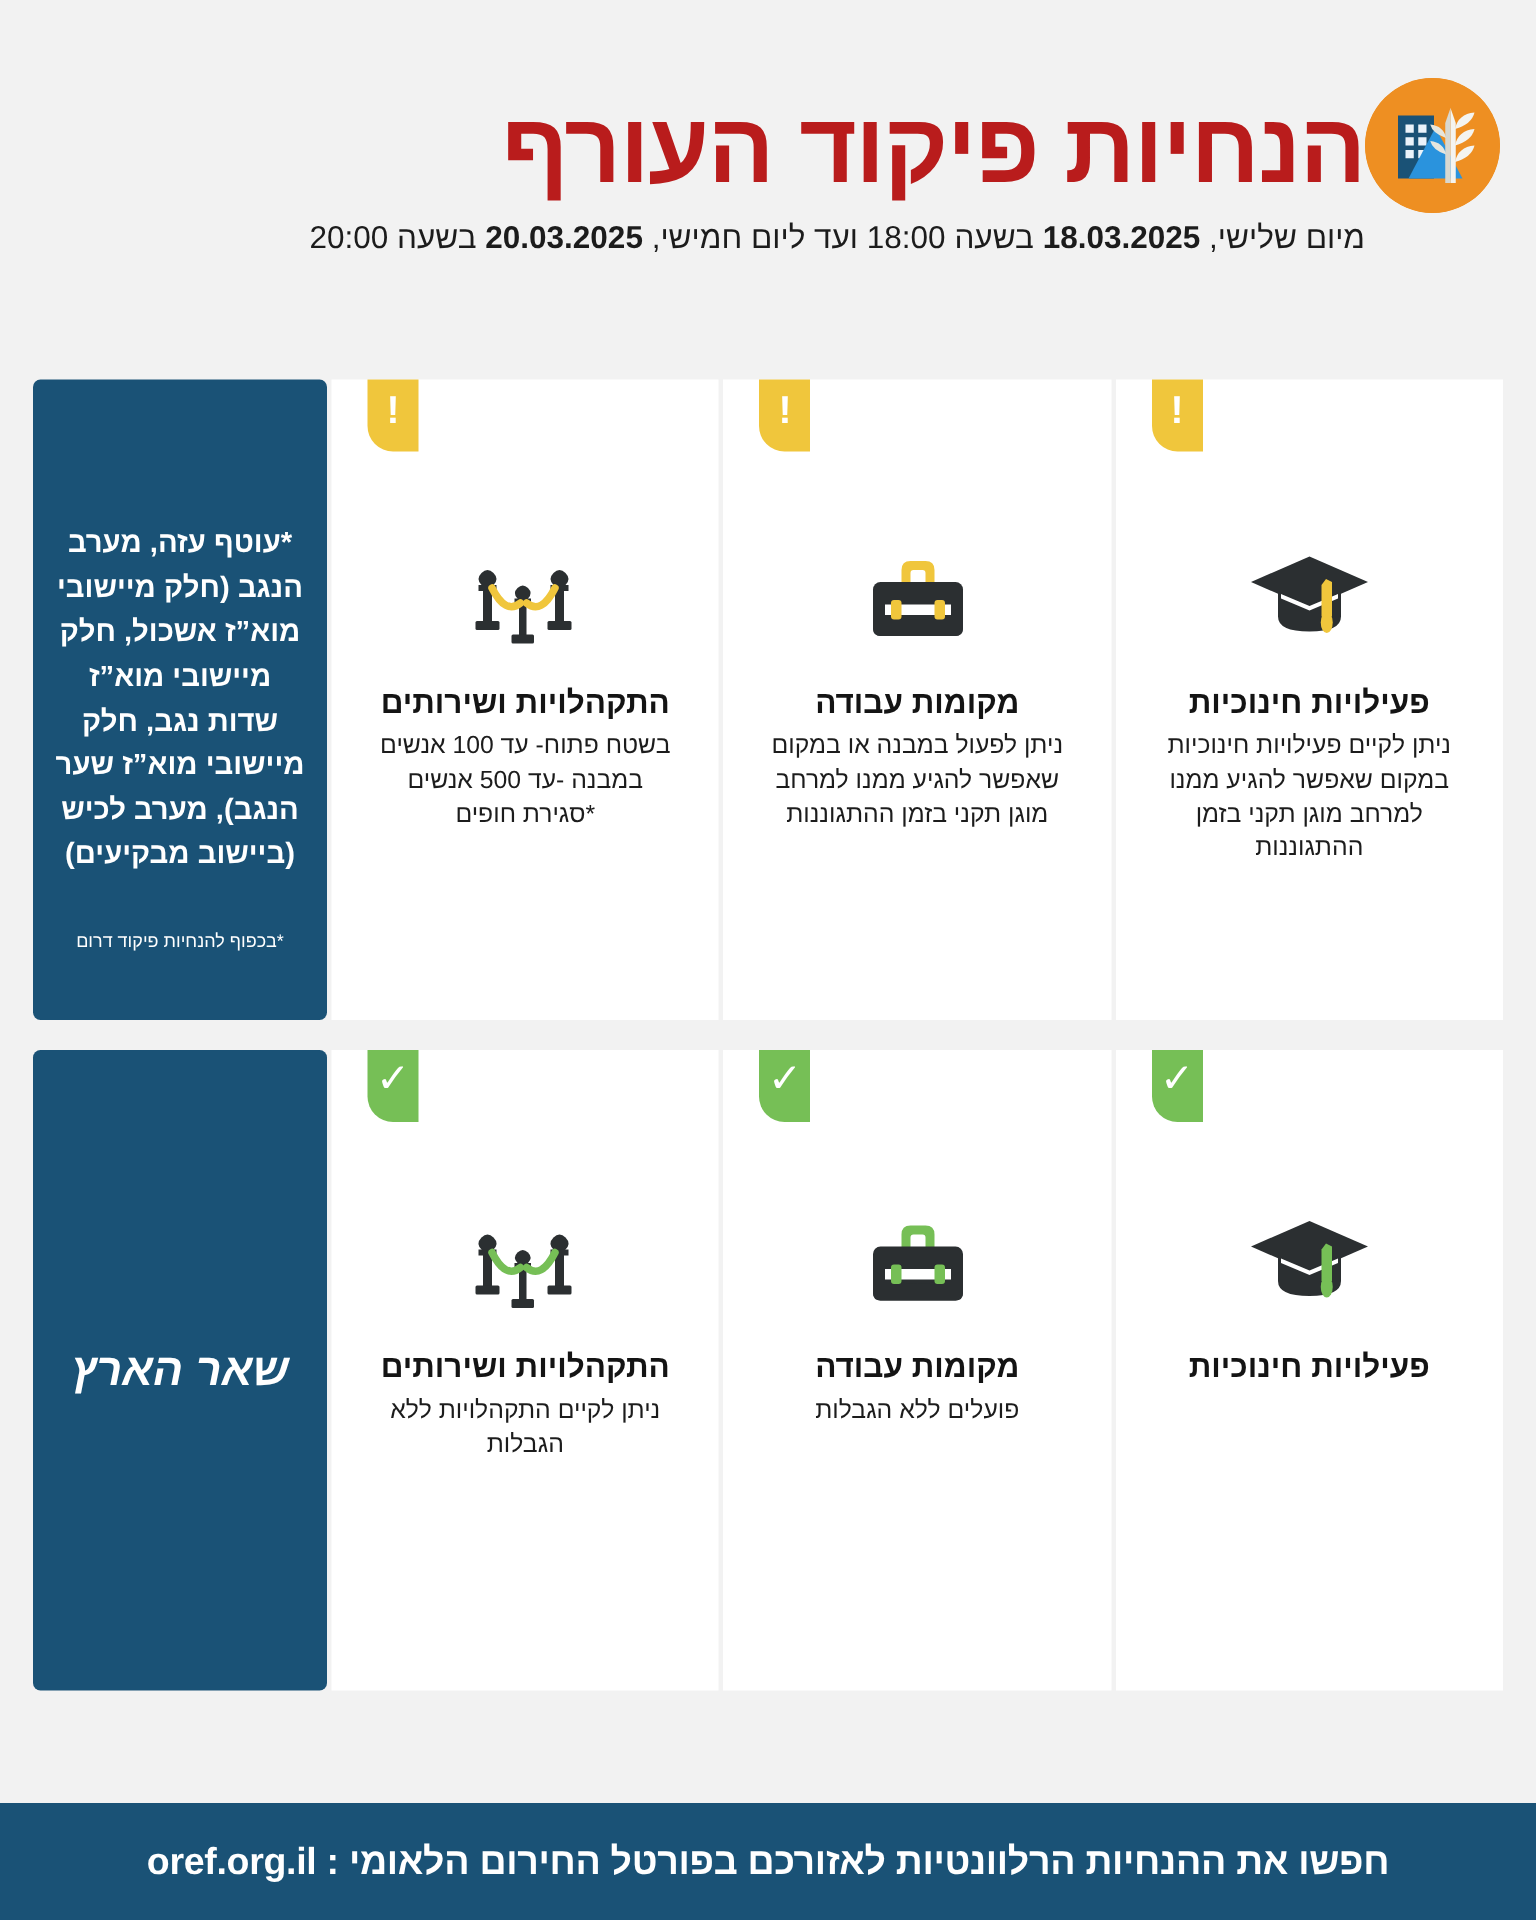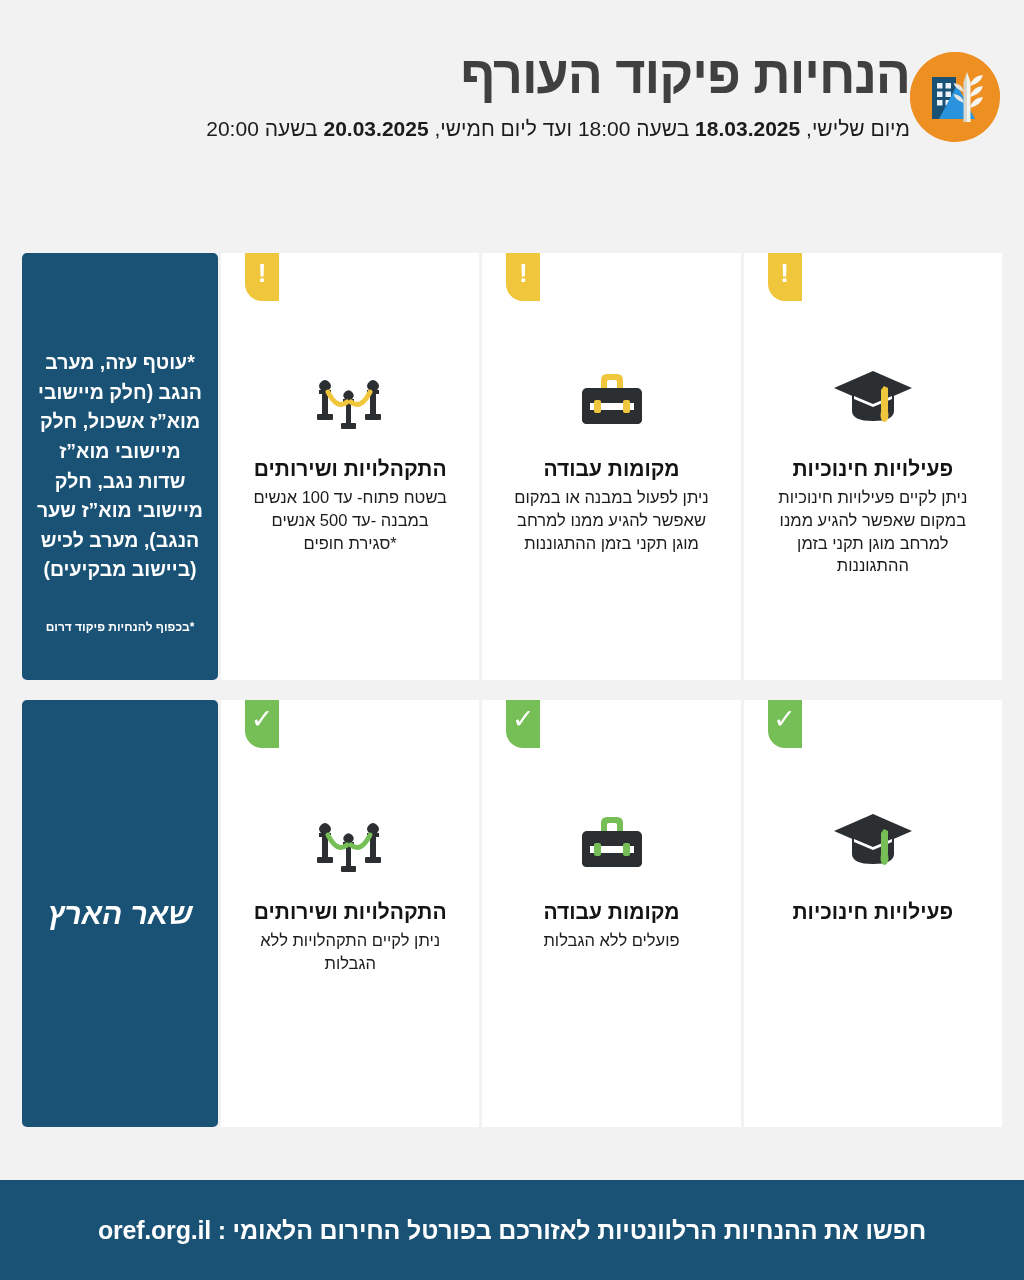--- a/index.html
+++ b/index.html
@@ -33,27 +33,28 @@
     justify-content: space-between;
   }
 
   .title-block {
     flex: 1;
     text-align: right;
     padding-left: 18px;
   }
 
   .main-title {
-    font-size: 52px;
-    font-weight: bold;
-    color: #404040;
+    font-size: 66px;
+    font-weight: bold;
+    color: #b91c1c;
     letter-spacing: -1px;
     line-height: 1.05;
     white-space: nowrap;
     direction: rtl;
+    margin-top: 16px;
   }
 
   .sub-title {
     margin-top: 12px;
     font-size: 21px;
     color: #1c1c1c;
     direction: rtl;
     white-space: nowrap;
     line-height: 1.3;
   }
@@ -175,40 +176,40 @@
     text-align: center;
     white-space: pre-line;
   }
 
   .panel-note {
     position: absolute;
     bottom: 46px;
     left: 0; right: 0;
     color: #ffffff;
     font-size: 12px;
-    font-weight: bold;
+    font-weight: normal;
     direction: rtl;
     text-align: center;
   }
 
   .panel-big {
     color: #ffffff;
     font-size: 30px;
     font-weight: bold;
     direction: rtl;
     text-align: center;
     font-style: italic;
   }
 
   
   .footer {
     position: absolute;
     bottom: 0; left: 0;
     width: 1024px;
-    height: 100px;
+    height: 78px;
     background: #1a5276;
     display: flex;
     align-items: center;
     justify-content: center;
   }
   .footer-text {
     color: #ffffff;
     font-size: 25px;
     font-weight: bold;
     direction: rtl;

